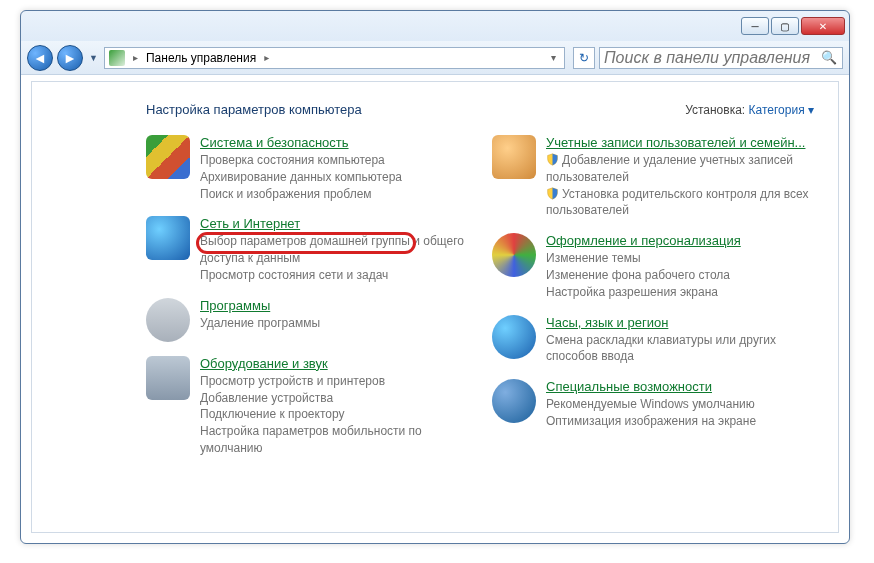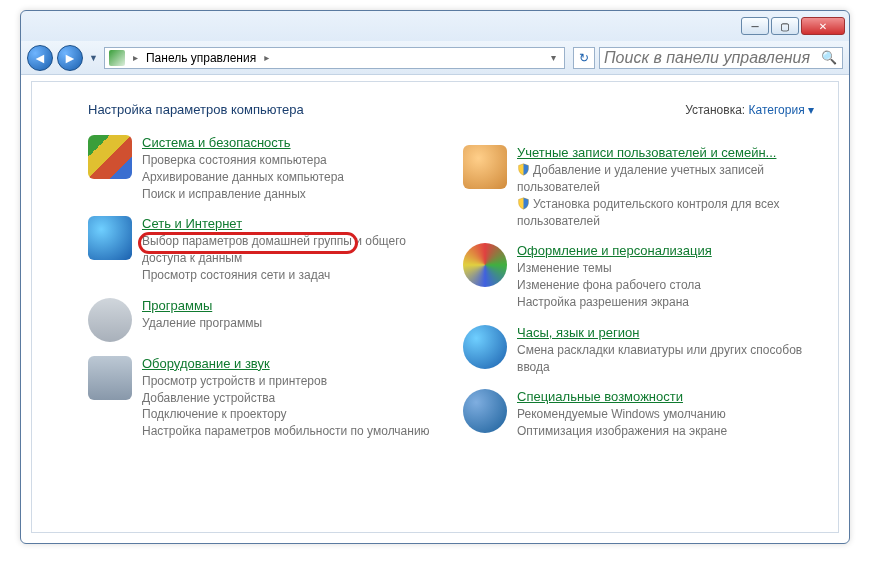--- a/index.html
+++ b/index.html
@@ -113,21 +113,21 @@
 }
 .searchbox .mag {
   color: #4a7ab8;
   font-size: 13px;
 }
 .content {
   position: absolute;
   top: 70px; left: 10px; right: 10px; bottom: 10px;
   background: #fff;
   border: 1px solid #d0dae6;
-  padding: 20px 24px 10px 56px;
+  padding: 20px 24px 10px 114px;
   overflow: hidden;
 }
 .content-header {
   display: flex;
   justify-content: space-between;
   align-items: center;
   margin-bottom: 18px;
 }
 .content-header h1 {
   font-size: 13px;
@@ -135,21 +135,20 @@
   color: #1a3e6e;
 }
 .viewby {
   font-size: 12px;
   color: #444;
 }
 .viewby a { color: #1a5fad; text-decoration: none; }
 .columns {
   display: flex;
   gap: 24px;
-  align-items: flex-end;
 }
 .col { flex: 1; }
 .cat {
   display: flex;
   gap: 10px;
   margin-bottom: 14px;
   position: relative;
 }
 .cat-icon {
   width: 44px; height: 44px;
@@ -236,21 +235,21 @@
     </div>
 
     <div class="columns">
       <div class="col" id="leftcol">
           <div class="cat">
             <div class="cat-icon ic-sys"></div>
             <div class="cat-body">
               <a href="#" class="cat-title">Система и безопасность</a>
               <a href="#" class="cat-link">Проверка состояния компьютера</a>
               <a href="#" class="cat-link">Архивирование данных компьютера</a>
-              <a href="#" class="cat-link">Поиск и исправление данных</a>
+              <a href="#" class="cat-link">Поиск и изображения проблем</a>
             </div>
           </div>
           <div class="cat">
             <div class="cat-icon ic-net"></div>
             <div class="cat-body">
               <a href="#" class="cat-title">Сеть и Интернет</a>
               <a href="#" class="cat-link">Выбор параметров домашней группы и общего доступа к данным</a>
               <a href="#" class="cat-link">Просмотр состояния сети и задач</a>
             </div>
             <div class="circled"></div>

